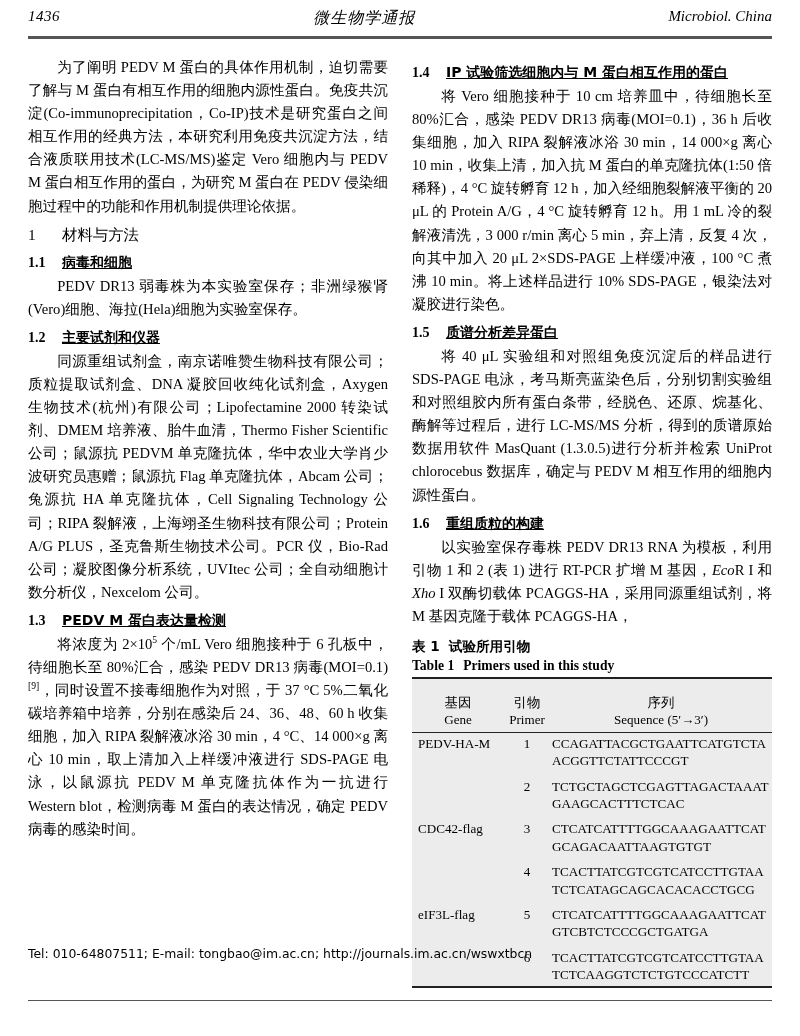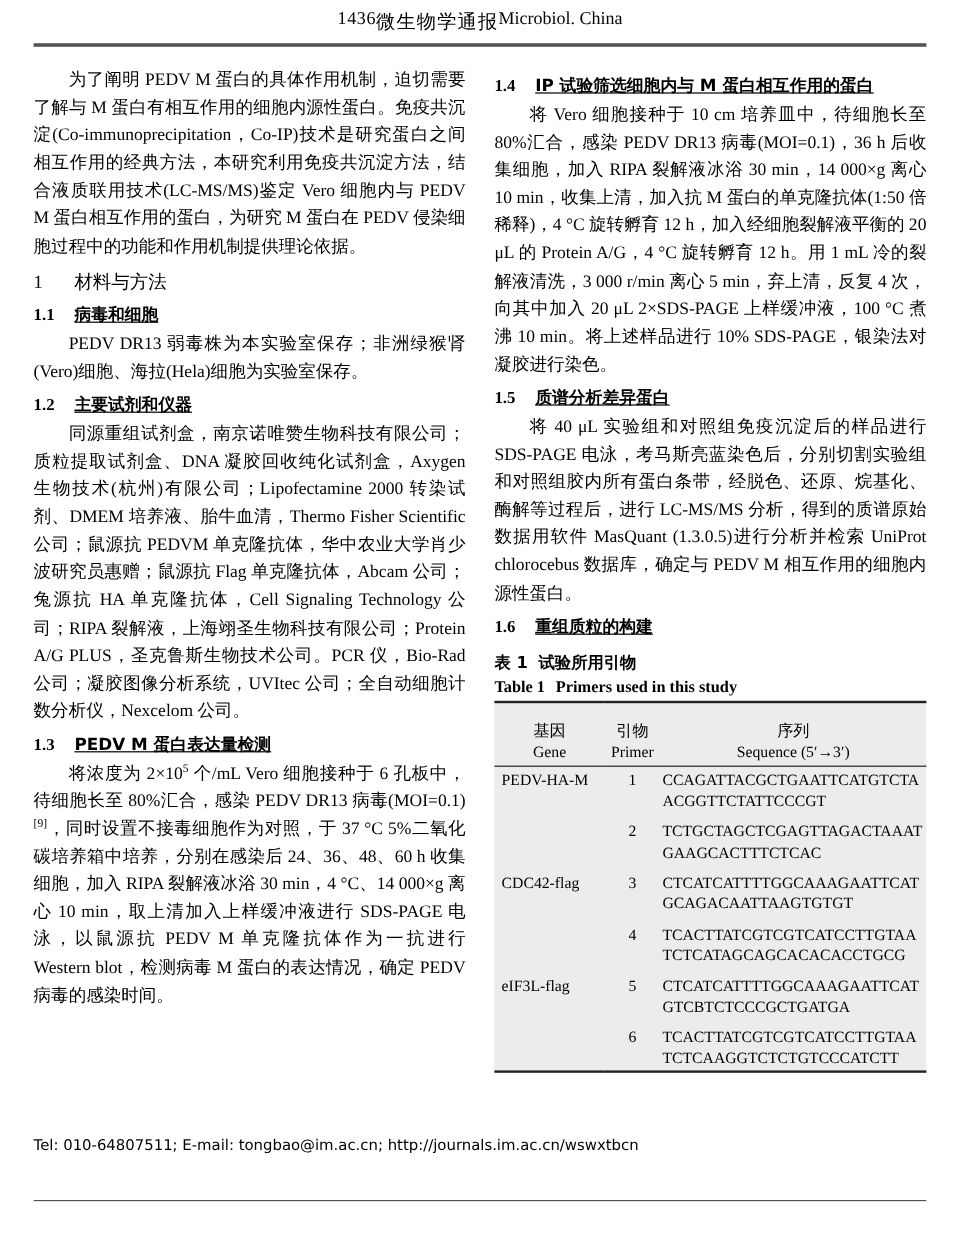--- a/index.html
+++ b/index.html
@@ -14,21 +14,22 @@
     color: #000;
     overflow: hidden;
   }
 
   
   #running-head {
     position: absolute;
     left: 28px; top: 8px; width: 744px;
     height: 26px;
     display: flex; align-items: flex-start;
-    justify-content: center;
+    justify-content: space-between;
+    font-style: italic;
   }
   #running-head .folio {
     font-size: 15px; letter-spacing: .5px;
   }
   #running-head .journal-cn {
     font-size: 16px;
     letter-spacing: 1px;
   }
   #running-head .journal-en {
     font-size: 15px;
@@ -202,20 +203,21 @@
   <p class="body">将 Vero 细胞接种于 10 cm 培养皿中，待细胞长至 80%汇合，感染 PEDV DR13 病毒(MOI=0.1)，36 h 后收集细胞，加入 RIPA 裂解液冰浴 30 min，14 000×g 离心 10 min，收集上清，加入抗 M 蛋白的单克隆抗体(1:50 倍稀释)，4 °C 旋转孵育 12 h，加入经细胞裂解液平衡的 20 μL 的 Protein A/G，4 °C 旋转孵育 12 h。用 1 mL 冷的裂解液清洗，3 000 r/min 离心 5 min，弃上清，反复 4 次，向其中加入 20 μL 2×SDS-PAGE 上样缓冲液，100 °C 煮沸 10 min。将上述样品进行 10% SDS-PAGE，银染法对凝胶进行染色。</p>
 
   <h3 class="subsec">
     <span class="num">1.5</span><span>质谱分析差异蛋白</span>
   </h3>
   <p class="body">将 40 μL 实验组和对照组免疫沉淀后的样品进行 SDS-PAGE 电泳，考马斯亮蓝染色后，分别切割实验组和对照组胶内所有蛋白条带，经脱色、还原、烷基化、酶解等过程后，进行 LC-MS/MS 分析，得到的质谱原始数据用软件 MasQuant (1.3.0.5)进行分析并检索 UniProt chlorocebus 数据库，确定与 PEDV M 相互作用的细胞内源性蛋白。</p>
 
   <h3 class="subsec">
     <span class="num">1.6</span><span>重组质粒的构建</span>
   </h3>
+  <p class="body"><span>以实验室保存毒株 PEDV DR13 RNA 为模板，利用引物 1 和 2 (表 1) 进行 RT-PCR 扩增 M 基因，</span><i>Eco</i><span>R I 和 </span><i>Xho</i><span> I 双酶切载体 PCAGGS-HA，采用同源重组试剂，将 M 基因克隆于载体 PCAGGS-HA，</span></p>
 
   <div id="table-block">
     <p class="tab-cap-cn">
       <span class="lbl">表 1</span><span>试验所用引物</span>
     </p>
     <p class="tab-cap-en">
       <span class="lbl">Table 1</span><span>Primers used in this study</span>
     </p>
 
     <table id="primer-table">

